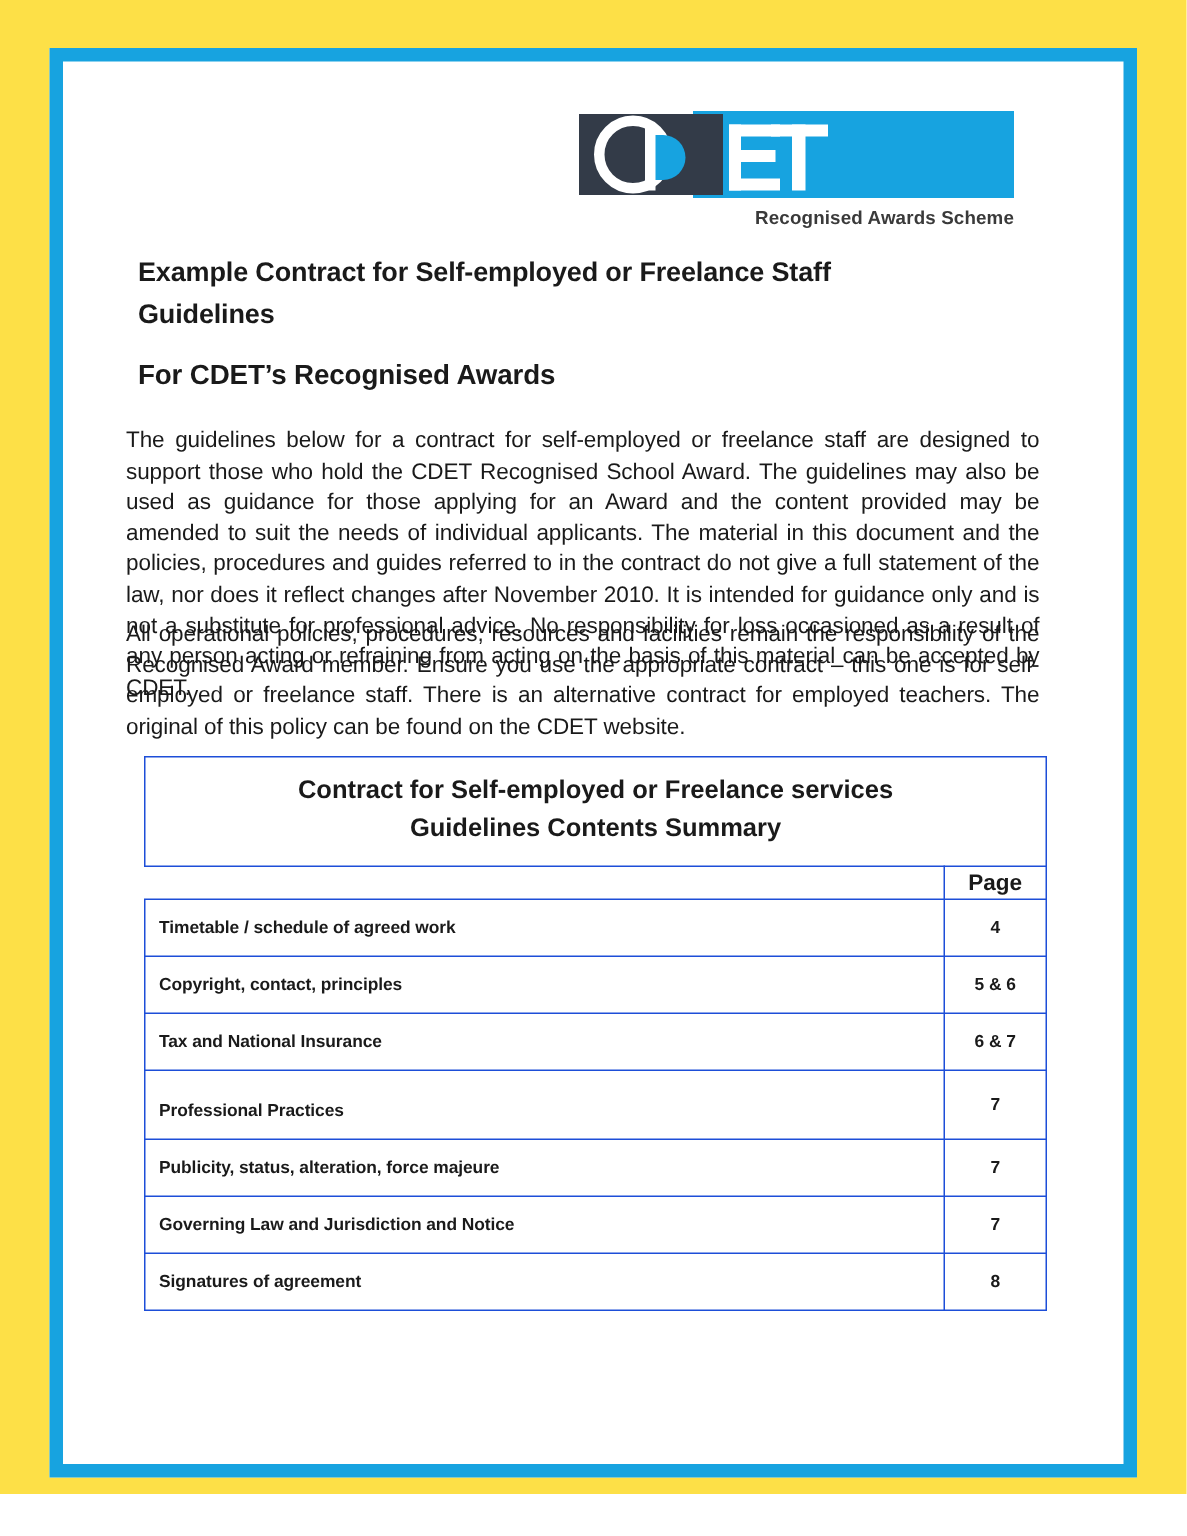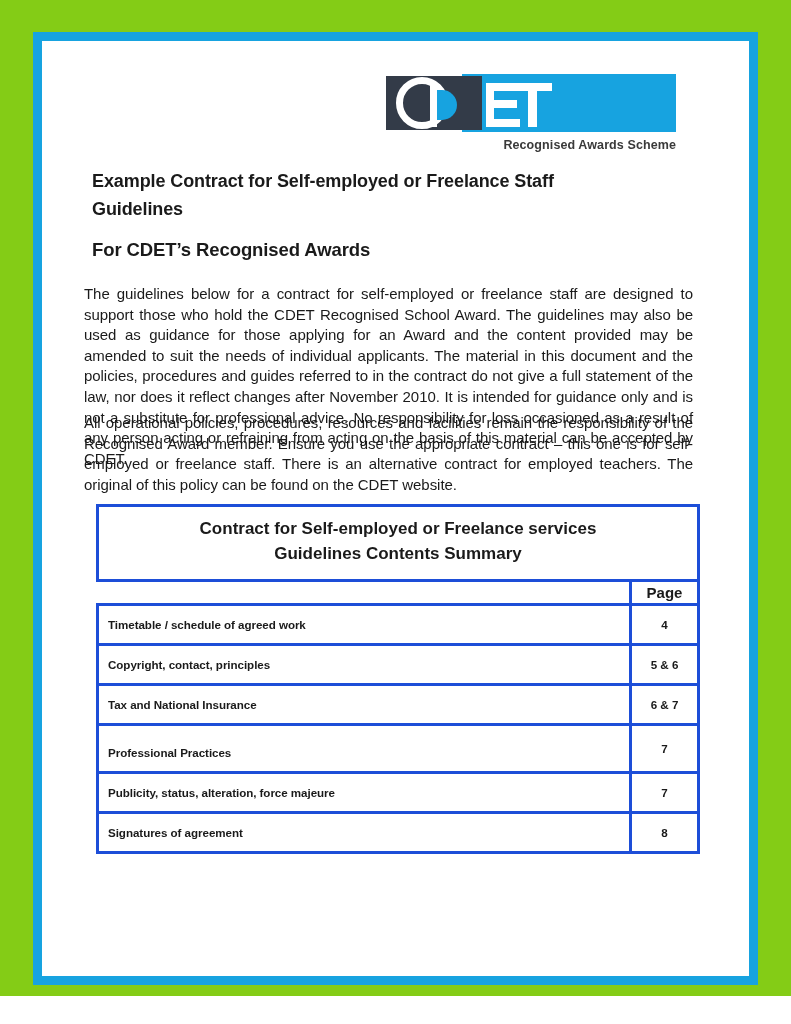--- a/index.html
+++ b/index.html
@@ -15,21 +15,21 @@
     overflow: hidden;
   }
 
   
   #page {
     position: absolute;
     left: 0;
     top: 0;
     width: 791px;
     height: 996px;
-    background: #84cc16;
+    background: #fde047;
   }
   #blue-frame {
     position: absolute;
     left: 33px;
     top: 32px;
     width: 725px;
     height: 953px;
     border: 9px solid #17a3e0;
     box-sizing: border-box;
     background: #ffffff;
@@ -208,21 +208,21 @@
   
   #contents-table {
     position: absolute;
     left: 96px;
     top: 504px;
     width: 601px;
     border-collapse: collapse;
     table-layout: fixed;
   }
   #contents-table td {
-    border: 3px solid #1d4ed8;
+    border: 1px solid #1d4ed8;
     padding: 0;
     vertical-align: middle;
   }
   .tbl-title-cell {
     height: 64px;
     text-align: center;
     font-size: 17px;
     font-weight: bold;
     color: #1a1a1a;
     line-height: 25px;
@@ -323,20 +323,24 @@
         </tr>
         <tr class="tall-row">
           <td class="item-cell">Professional Practices</td>
           <td class="page-cell">7</td>
         </tr>
         <tr class="data-row">
           <td class="item-cell">Publicity, status, alteration, force majeure</td>
           <td class="page-cell">7</td>
         </tr>
         <tr class="data-row">
+          <td class="item-cell">Governing Law  and Jurisdiction and Notice</td>
+          <td class="page-cell">7</td>
+        </tr>
+        <tr class="data-row">
           <td class="item-cell">Signatures of agreement</td>
           <td class="page-cell">8</td>
         </tr>
       </tbody>
     </table>
 
   </div>
 </div>
 
 </body></html>

